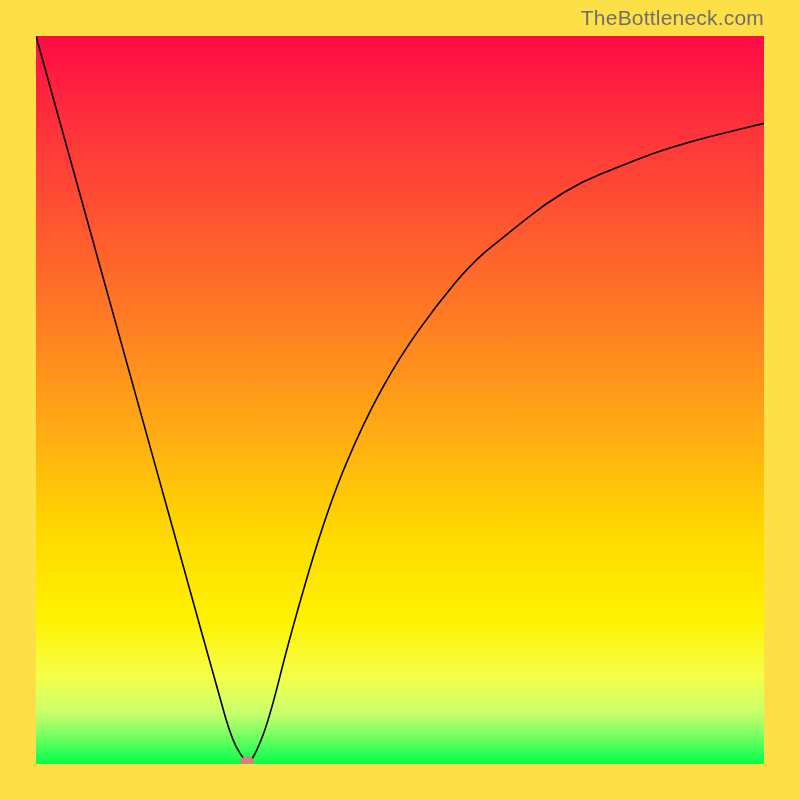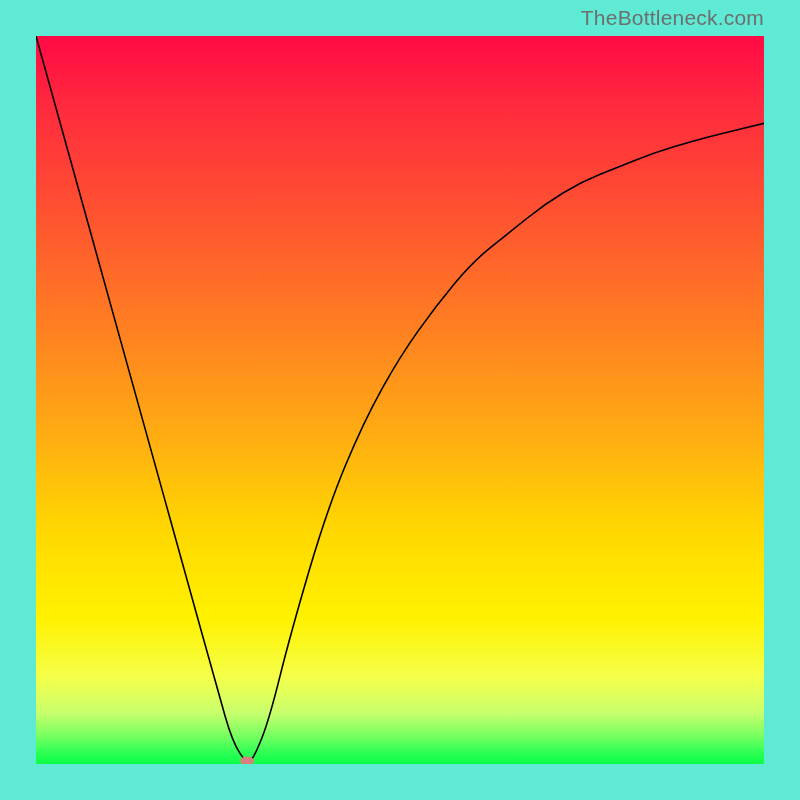--- a/index.html
+++ b/index.html
@@ -6,21 +6,21 @@
     margin: 0;
     padding: 0;
     width: 800px;
     height: 800px;
     overflow: hidden;
     font-family: Arial, Helvetica, sans-serif;
   }
   .outer {
     width: 800px;
     height: 800px;
-    background: #5eead4;
+    background: #fde047;
     position: relative;
   }
   .plot-area {
     position: absolute;
     left: 36px;
     top: 36px;
     width: 728px;
     height: 728px;
     
     background: linear-gradient(to bottom,

